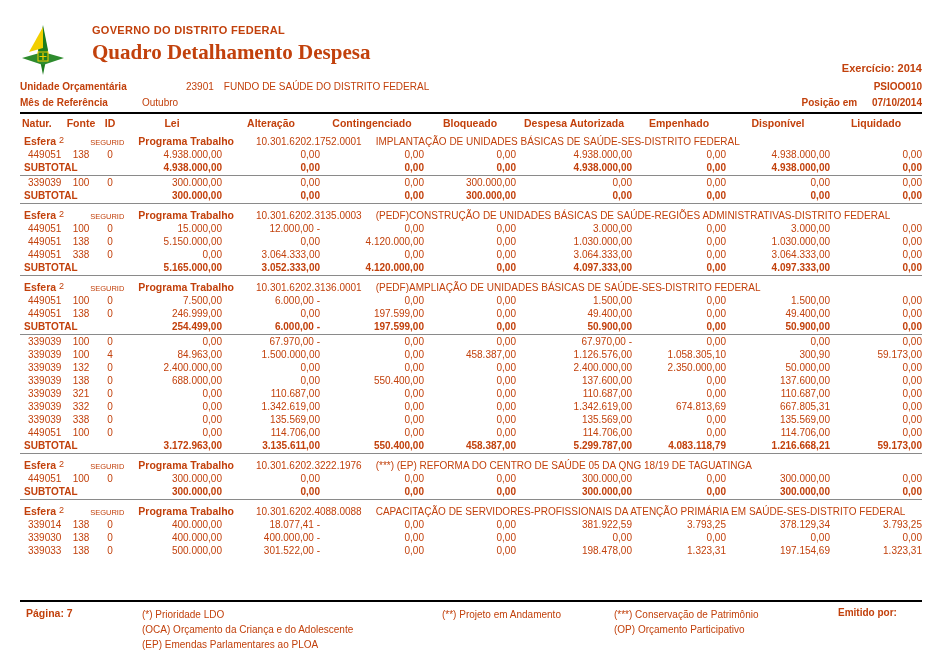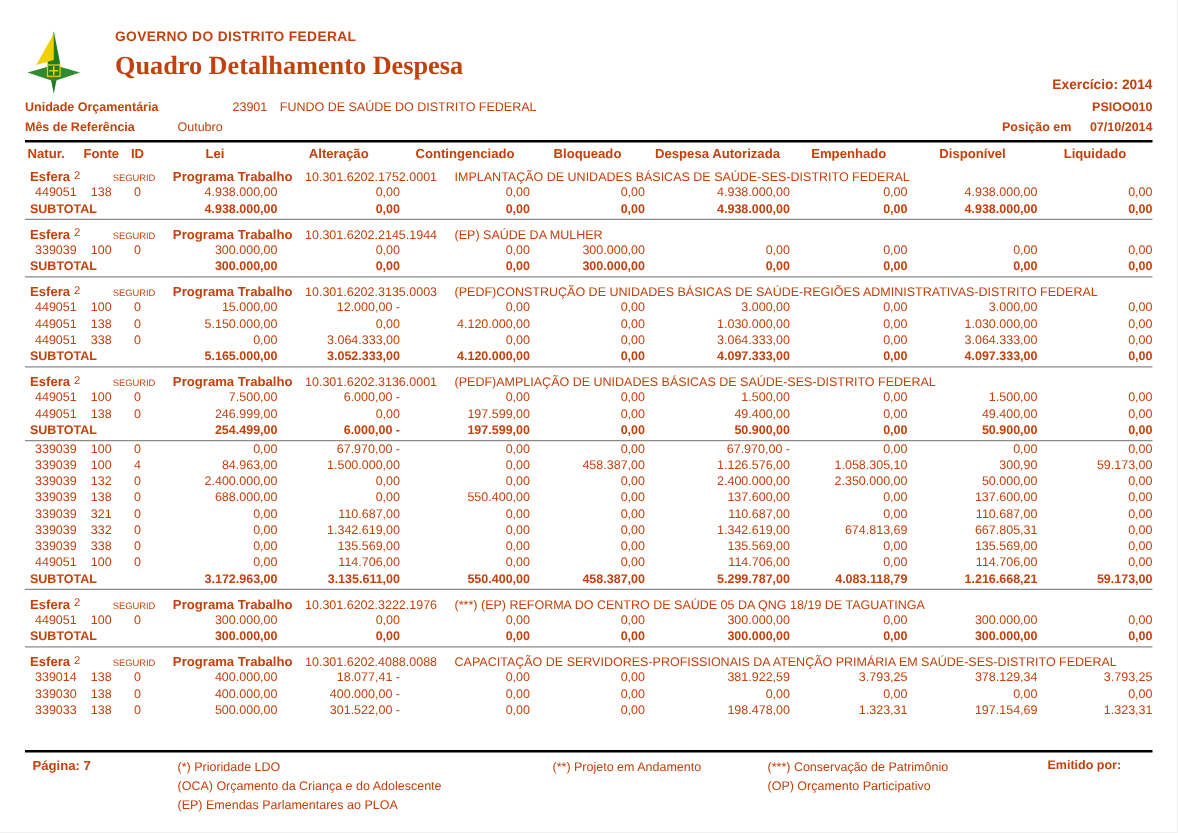--- a/index.html
+++ b/index.html
@@ -32,21 +32,21 @@
   .grid .c.nat{text-align:left;padding-left:8px;}
   .grid .c.ctr{text-align:center;}
   .grid .c.num{text-align:right;}
   .subtotal{font-weight:bold;border-bottom:1px solid #8a8a8a;height:14px;line-height:13px;}
   .subtotal .stl{grid-column:span 3;padding-left:4px;}
   .esf{margin-top:3px;height:15px;line-height:15px;font-size:10.5px;white-space:nowrap;}
   .esf .ea{font-weight:bold;margin-left:4px;}
   .esf .ev{font-size:9px;vertical-align:2px;margin-left:3px;}
   .esf .seg{font-size:7.5px;margin-left:26px;}
   .esf .ptl{font-weight:bold;margin-left:14px;}
-  .esf .ptc{margin-left:10px;font-size:10px;}
+  .esf .ptc{margin-left:22px;font-size:10px;}
   .esf .ptd{margin-left:14px;font-size:10px;}
   
   .footer{position:absolute;left:20px;right:20px;top:600px;border-top:2px solid #000;padding-top:5px;display:flex;font-size:10px;}
   .footer .pg{font-weight:bold;width:116px;flex:0 0 116px;padding-left:6px;font-size:10.5px;}
   .footer .leg{display:flex;flex-direction:column;}
   .footer .leg div{line-height:15px;}
   .footer .l1{width:300px;flex:0 0 300px;}
   .footer .l2{width:172px;flex:0 0 172px;gap:45px;}
   .footer .l3{width:196px;flex:0 0 196px;}
   .footer .emit{font-weight:bold;margin-left:28px;}
@@ -125,21 +125,20 @@
           <div class="c stl">SUBTOTAL</div>
           <div class="c num">4.938.000,00</div>
           <div class="c num">0,00</div>
           <div class="c num">0,00</div>
           <div class="c num">0,00</div>
           <div class="c num">4.938.000,00</div>
           <div class="c num">0,00</div>
           <div class="c num">4.938.000,00</div>
           <div class="c num">0,00</div>
         </div>
-        <div class="esf"><span class="ea">Esfera</span><span class="ev">2</span><span class="seg">SEGURID</span><span class="ptl">Programa Trabalho</span><span class="ptc">10.301.6202.2145.1944</span><span class="ptd">(EP)  SAÚDE DA MULHER</span></div>
         <div class="grid">
           <div class="c nat">339039</div>
           <div class="c ctr">100</div>
           <div class="c ctr">0</div>
           <div class="c num">300.000,00</div>
           <div class="c num">0,00</div>
           <div class="c num">0,00</div>
           <div class="c num">300.000,00</div>
           <div class="c num">0,00</div>
           <div class="c num">0,00</div>

